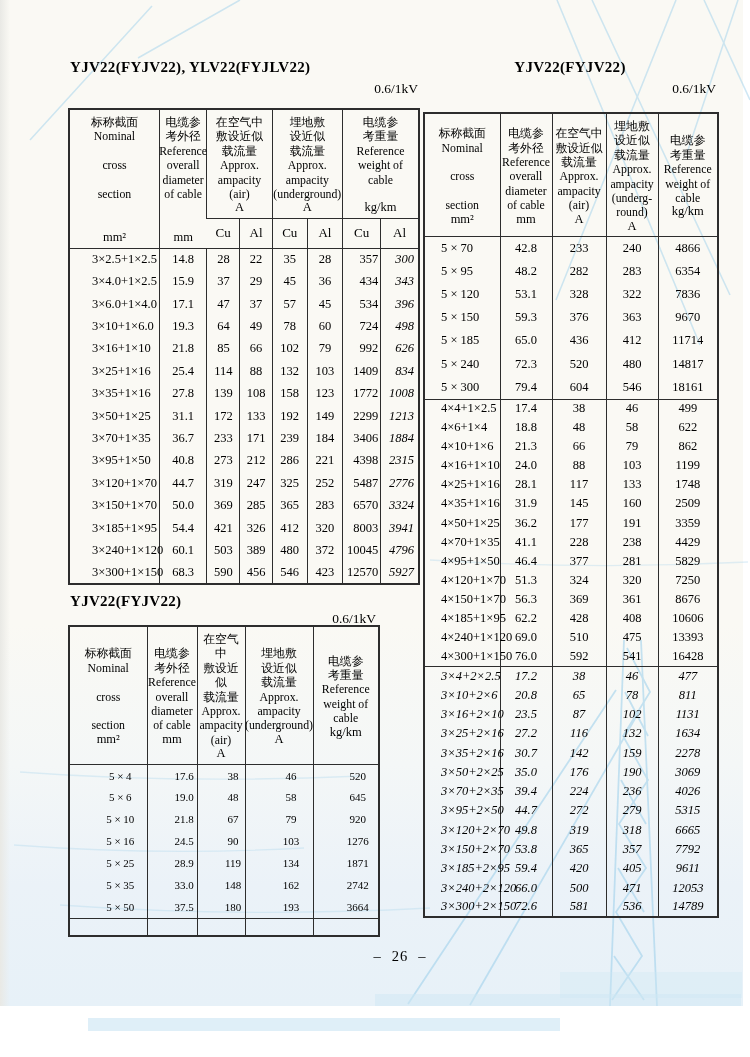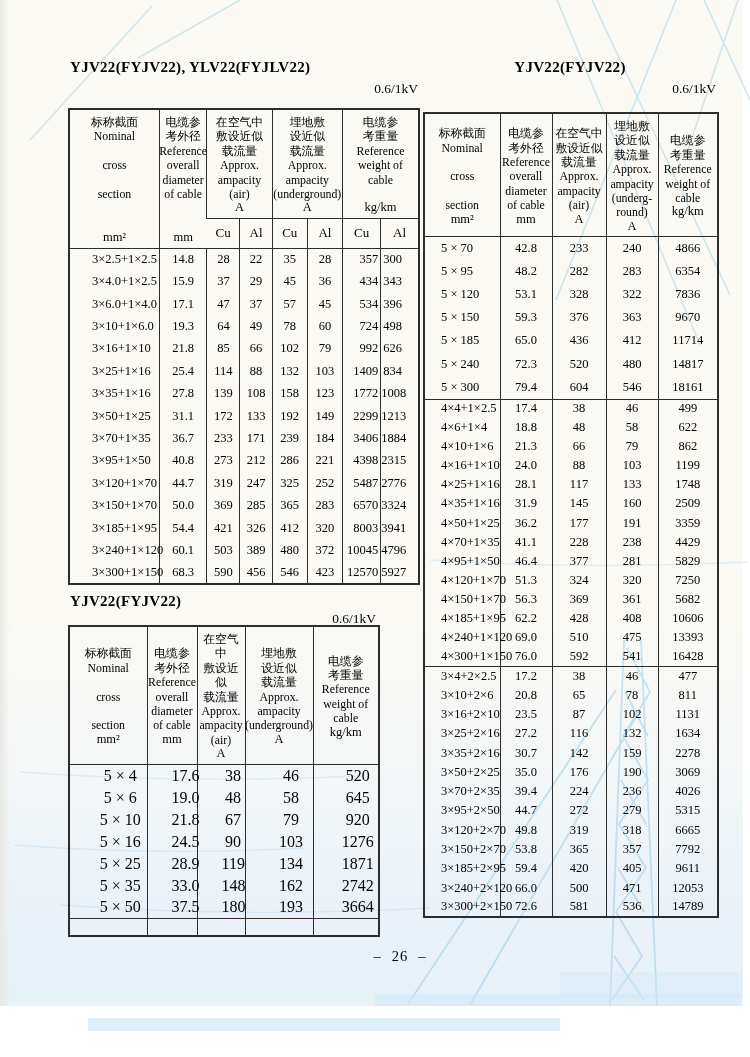--- a/index.html
+++ b/index.html
@@ -43,36 +43,36 @@
   
   .t1 { left:68px; top:108px; width:352px; }
   .t1 .hmain { height:97px; }
   .t1 .hmain .hd { height:97px; }
   .t1 td[rowspan] { height:127px; }
   .t1 .hsub { height:30px; }
   .t1 .hsub td { border-top:1px solid #2d2d2d; font-size:13px; }
   .t1 tbody tr { height:22.4px; }
   .t1 tbody td:first-child { text-align:left; padding-left:22px; }
   .t1 tbody td:nth-child(7) { text-align:right; padding-right:2px; }
-  .t1 tbody td:nth-child(8) { text-align:right; padding-right:16px; }
+  .t1 tbody td:nth-child(8) { text-align:right; padding-right:4px;font-style:italic; }
 
   
   .t2 { left:68px; top:625px; width:310px; }
   .t2 .hmain { height:125px; }
   .t2 tbody tr { height:22px; }
-  .t2 tbody td { font-size:16px;padding-left:24px; }
+  .t2 tbody td { font-size:11px;padding-left:24px; }
   .t2 tbody.spacer tr { height:18px; }
   .t2 tbody.spacer td { border-top:none; }
 
   
   .t3 { left:423px; top:112px; width:294px; }
   .t3 .hmain { height:113px; }
   .t3 tbody.s1 tr { height:23.2px; }
   .t3 tbody.s2 tr { height:19.1px; }
-  .t3 tbody.s3 tr { height:19.3px; }
+  .t3 tbody.s3 tr { height:19.3px;font-style:italic; }
   .t3 tbody td:first-child { text-align:left; padding-left:16px; }
 
   .page-number {
     position:absolute; left:330px; top:948px; width:140px;
     text-align:center; font-size:14.5px; letter-spacing:1px; white-space:nowrap;
   }
   .page-number .dash { padding:0 10px; }
 </style>
 </head>
 <body>
@@ -670,21 +670,21 @@
             <td>51.3</td>
             <td>324</td>
             <td>320</td>
             <td>7250</td>
           </tr>
           <tr>
             <td>4×150+1×70</td>
             <td>56.3</td>
             <td>369</td>
             <td>361</td>
-            <td>5682</td>
+            <td>8676</td>
           </tr>
           <tr>
             <td>4×185+1×95</td>
             <td>62.2</td>
             <td>428</td>
             <td>408</td>
             <td>10606</td>
           </tr>
           <tr>
             <td>4×240+1×120</td>

